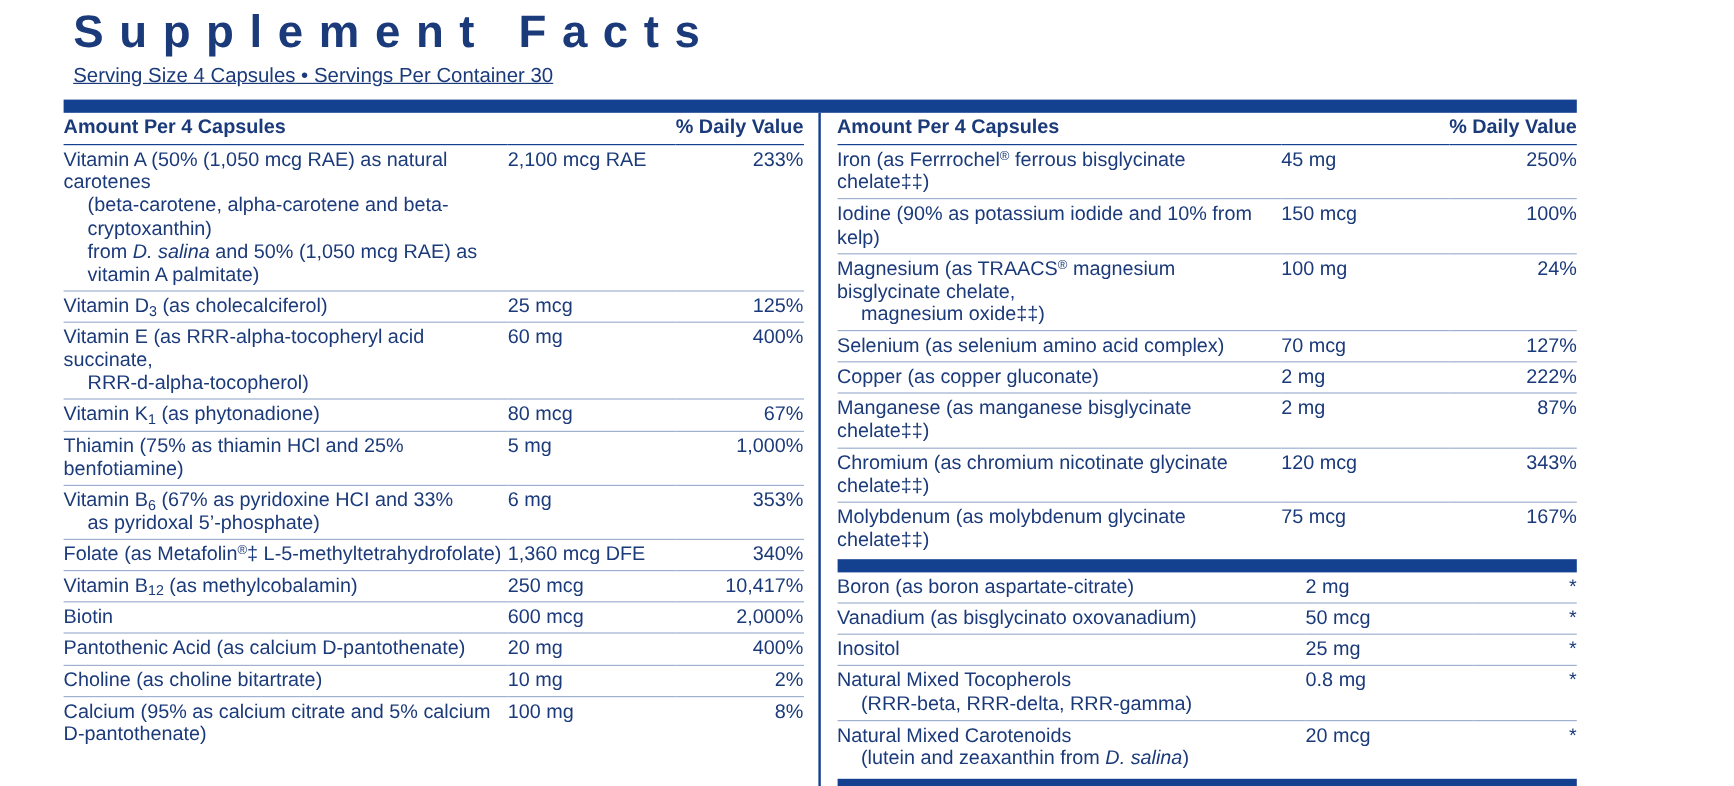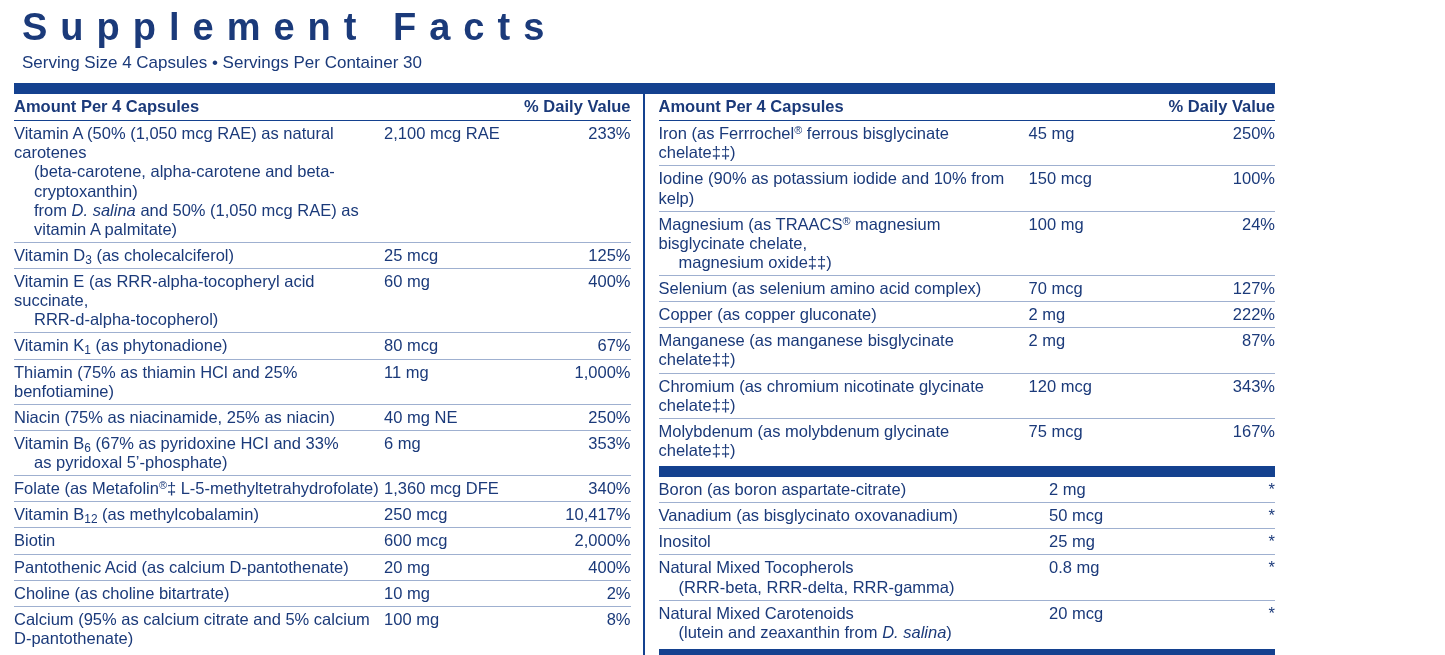--- a/index.html
+++ b/index.html
@@ -13,33 +13,35 @@
     font-family: "Liberation Sans", sans-serif;
     color: #1b3a7a;
     overflow: hidden;
   }
   .panel {
     position: relative;
     width: 1289px;
     height: 655px;
     box-sizing: border-box;
     padding: 0 10px;
+    margin-left: 39px;
   }
   .title {
     font-size: 38px;
     letter-spacing: 13px;
     font-weight: bold;
     color: #1b3a7a;
     padding: 6px 0 0 12px;
     white-space: nowrap;
   }
   .serving {
     font-size: 17px;
     color: #1b3a7a;
     padding: 4px 0 0 12px;
+    text-decoration: underline;
   }
   .topbar {
     height: 11px;
     background: #14418f;
     margin: 10px 4px 0 4px;
   }
   .columns {
     display: flex;
     margin-top: 0;
     padding: 0 4px;
@@ -134,27 +136,22 @@
               <td class="c-amt">60 mg</td>
               <td class="c-dv">400%</td>
             </tr>
             <tr>
               <td class="c-name">Vitamin K<sub>1</sub> (as phytonadione)</td>
               <td class="c-amt">80 mcg</td>
               <td class="c-dv">67%</td>
             </tr>
             <tr>
               <td class="c-name">Thiamin (75% as thiamin HCl and 25% benfotiamine)</td>
-              <td class="c-amt">11 mg</td>
+              <td class="c-amt">5 mg</td>
               <td class="c-dv">1,000%</td>
-            </tr>
-            <tr>
-              <td class="c-name">Niacin (75% as niacinamide, 25% as niacin)</td>
-              <td class="c-amt">40 mg NE</td>
-              <td class="c-dv">250%</td>
             </tr>
             <tr>
               <td class="c-name">Vitamin B<sub>6</sub> (67% as pyridoxine HCI and 33%<span class="indent">as pyridoxal 5’-phosphate)</span></td>
               <td class="c-amt">6 mg</td>
               <td class="c-dv">353%</td>
             </tr>
             <tr>
               <td class="c-name">Folate (as Metafolin<sup>®</sup>‡ L-5-methyltetrahydrofolate)</td>
               <td class="c-amt">1,360 mcg DFE</td>
               <td class="c-dv">340%</td>

